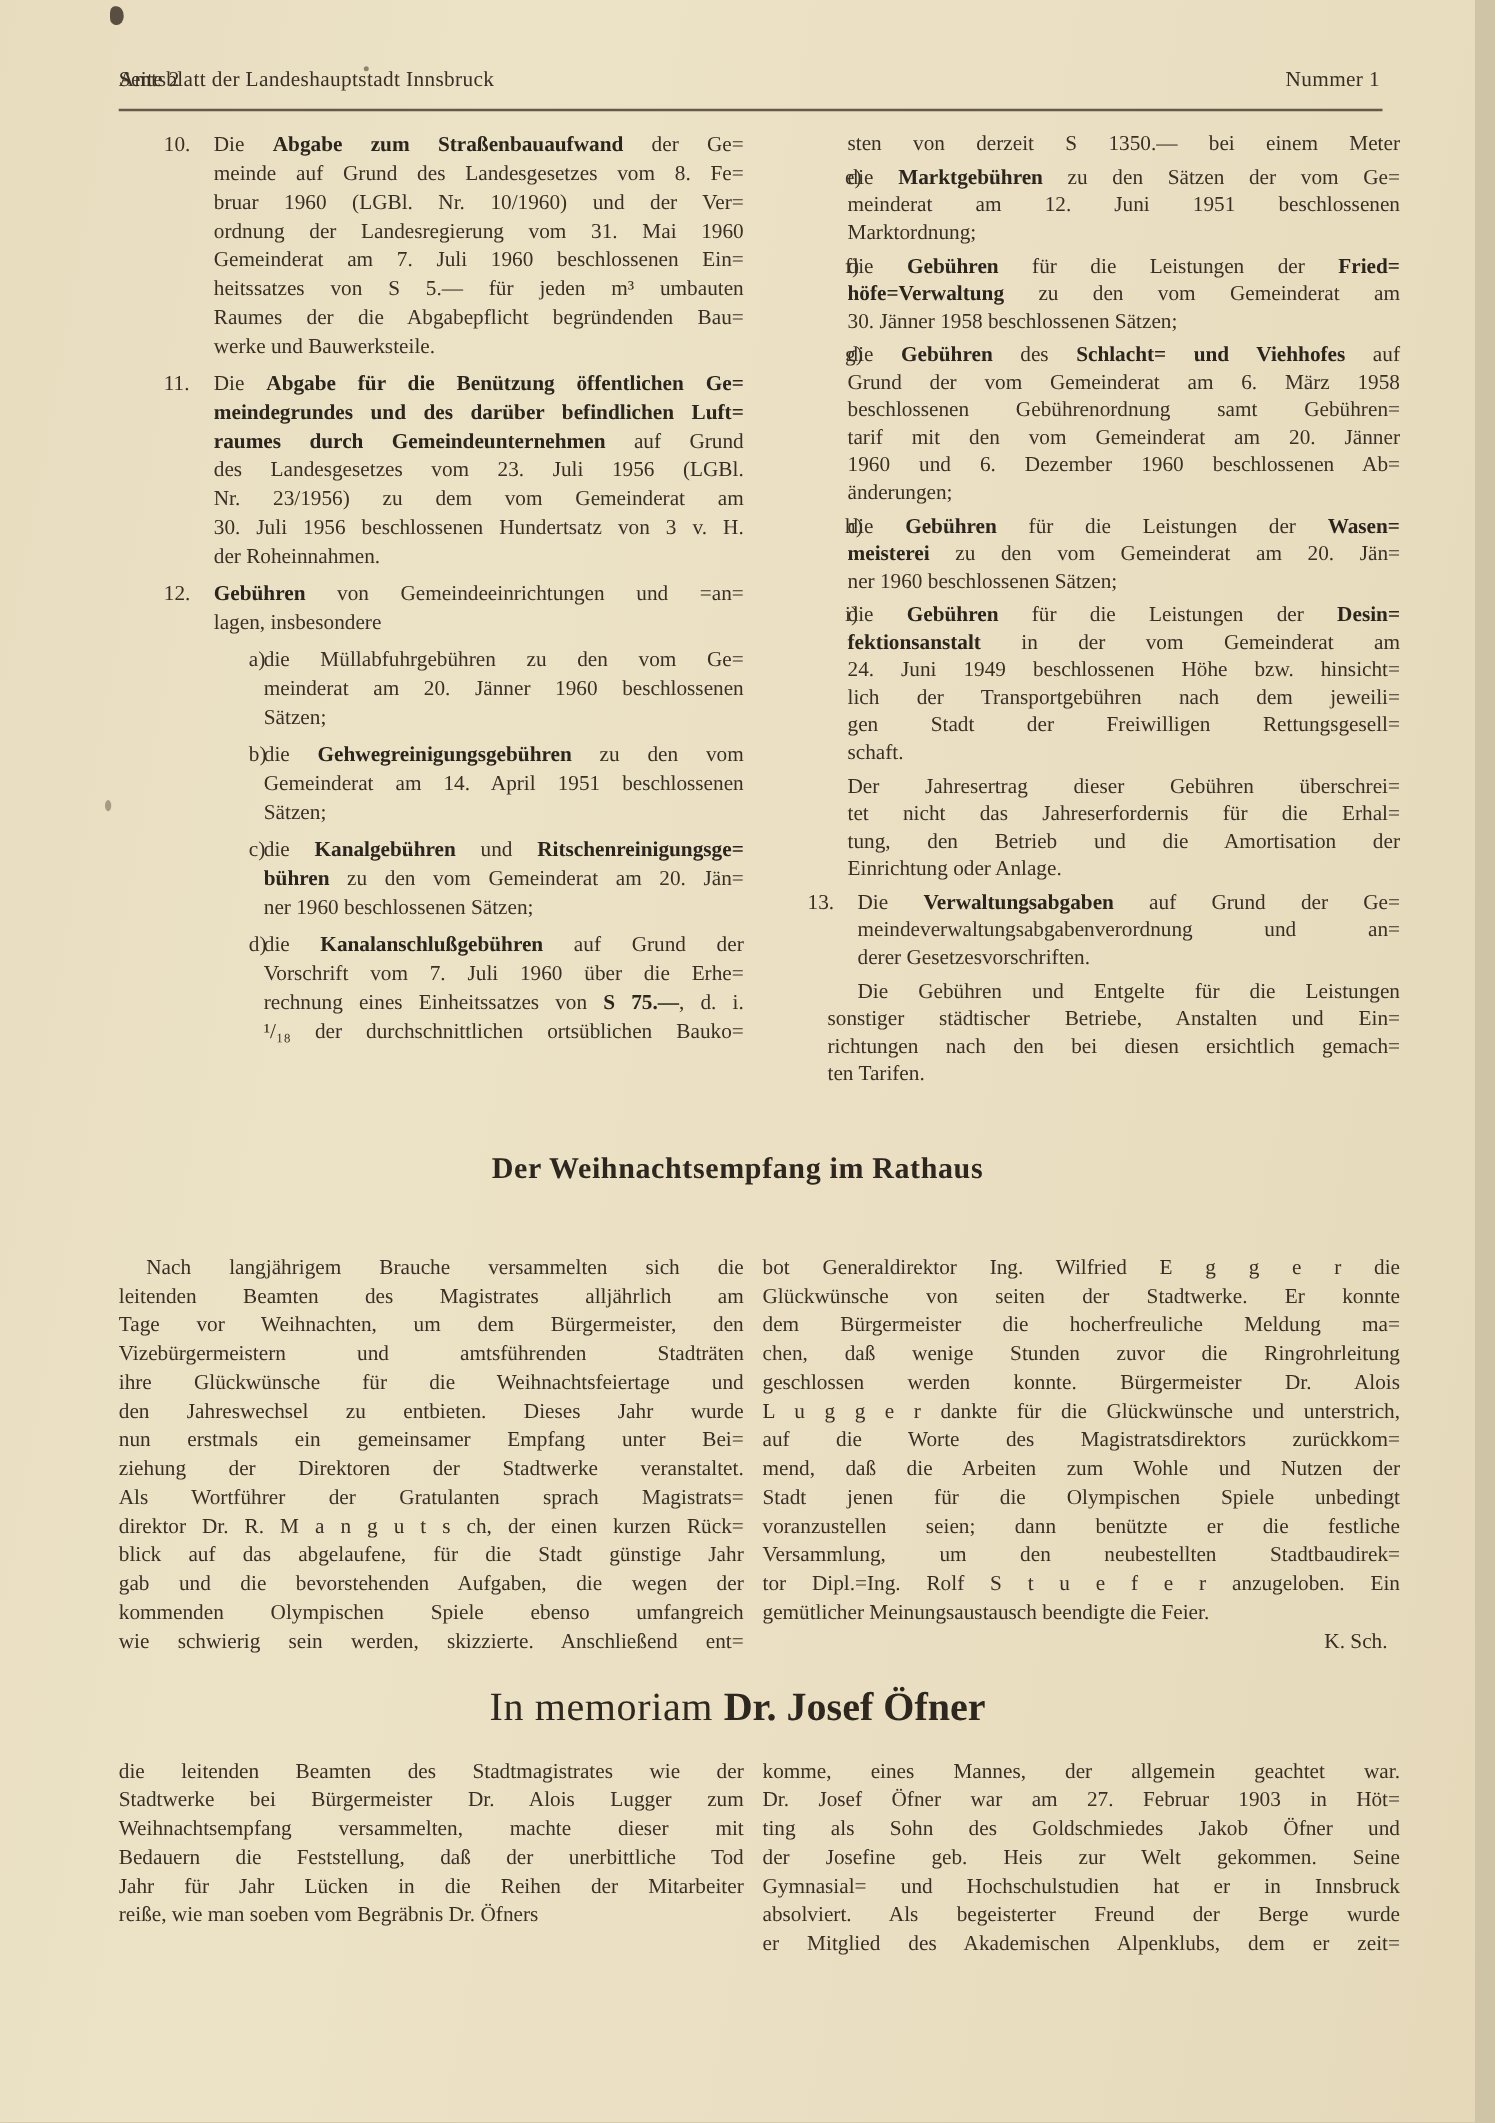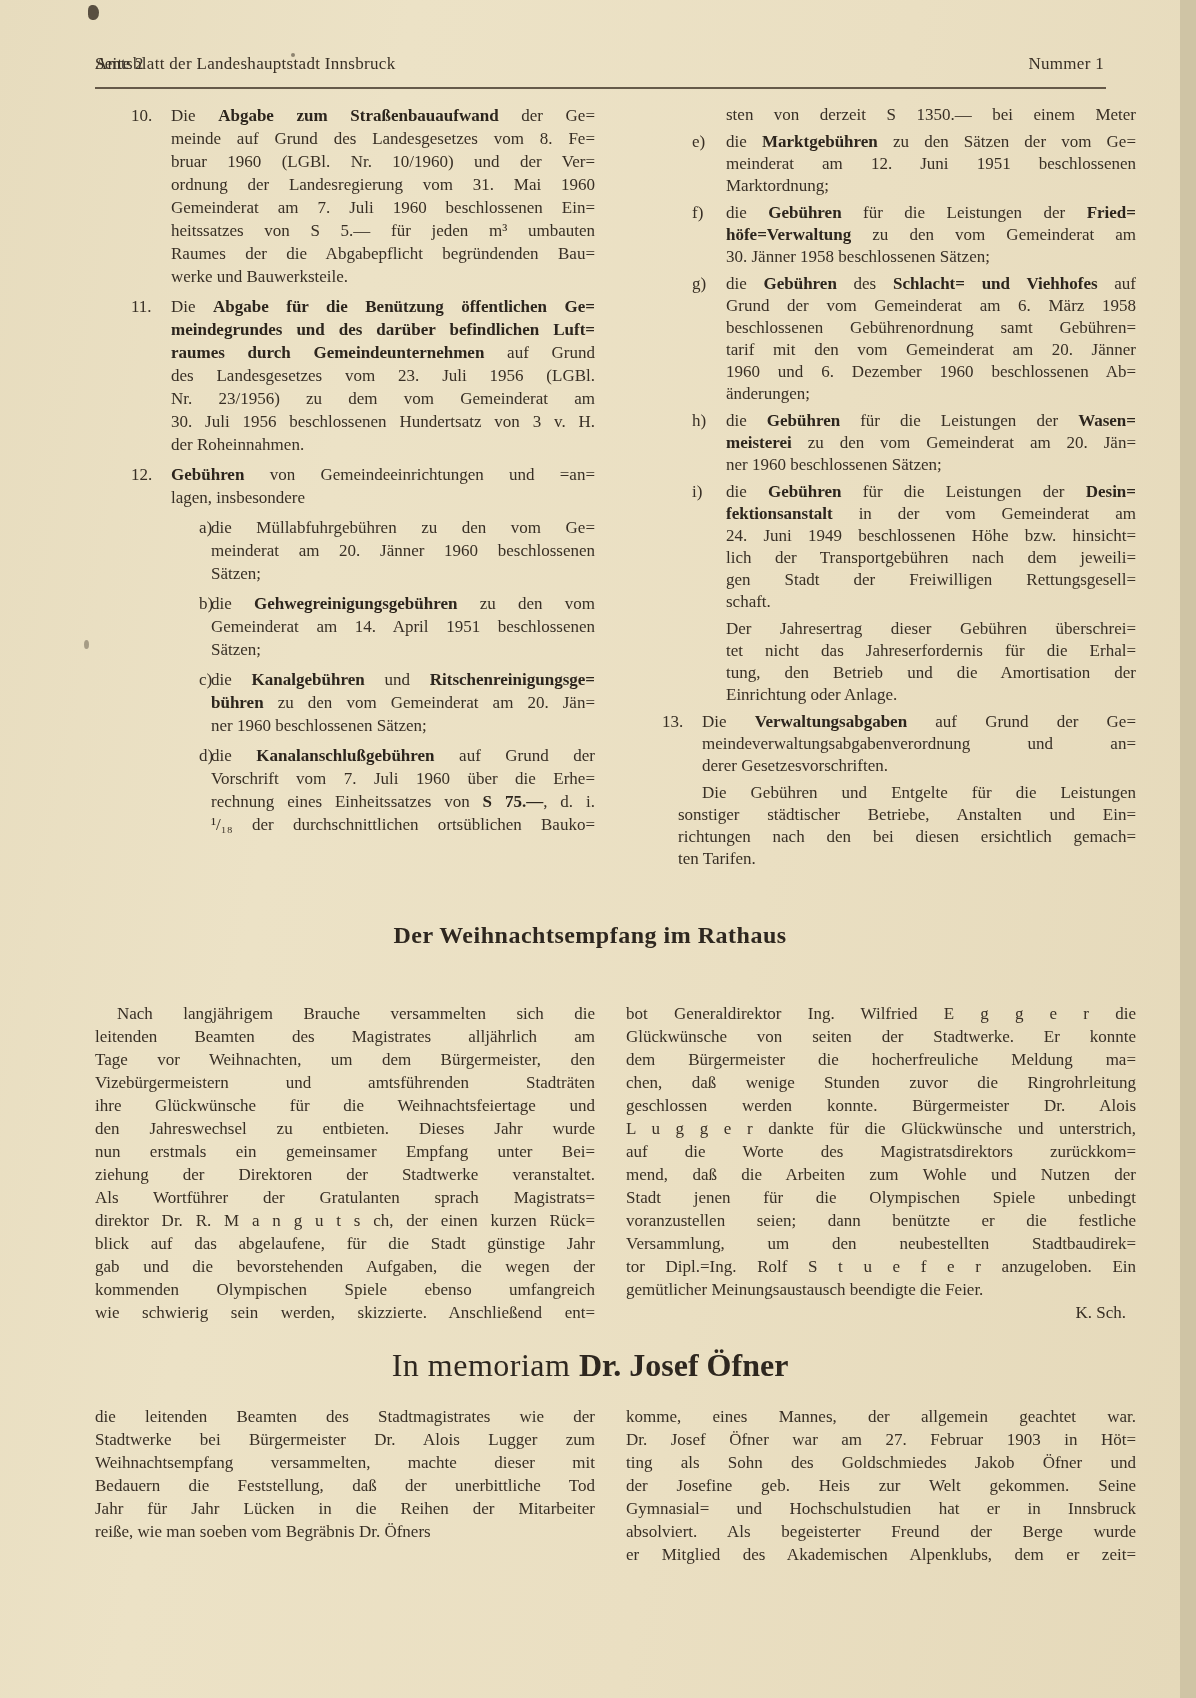--- a/index.html
+++ b/index.html
@@ -11,40 +11,40 @@
     color:#382f25;
   }
   
   .hdr { position:absolute; top:54px; left:95px; right:76px; height:24px; font-size:17px; letter-spacing:.3px; }
   .hdr .hleft  { position:absolute; left:0; top:0; }
   .hdr .hright { position:absolute; right:0; top:0; }
   .hdr .hcenter{ position:absolute; left:0; right:0; top:0; text-align:left; }
   .rule { position:absolute; top:87px; left:95px; right:74px; height:2px; background:#4d4234; opacity:.85; }
 
   
-  .cols { position:absolute; left:95px; display:flex; gap:31px; }
+  .cols { position:absolute; left:95px; display:flex; gap:15px; }
   #taxcols { top:104px; }
   #art1cols { top:1002px; }
   #art2cols { top:1405px; }
   .col { width:500px; font-size:17px; line-height:23px; text-align:justify; }
   .col-b { width:510px; }
   .col.tight { line-height:22px; }
 
   
   .block { position:relative; margin-bottom:7px; }
   .tight .block { margin-bottom:5px; }
   .block .lbl { position:absolute; top:0; }
   .block.item > .lbl { left:36px; }
   .block.item > .txt { margin-left:76px; }
   .block.item-cont > .txt { margin-left:52px; }
   .block.item-cont .ln:first-child { text-indent:24px; }
   .col-a .block.sub > .lbl { left:104px; }
   .col-a .block.sub > .txt, .col-a .block.sub-cont > .txt { margin-left:116px; }
   .col-b .block.sub > .lbl { left:66px; }
-  .col-b .block.sub > .txt, .col-b .block.sub-cont > .txt { margin-left:100px; }
+  .col-b .block.sub > .txt, .col-b .block.sub-cont > .txt { margin-left:68px; }
 
   
   .ln { text-align:justify; text-align-last:justify; }
   .ln.end { text-align-last:auto; }
   .ln.ind { text-indent:22px; }
   .ln b { font-weight:700; color:#2c251d; }
   .sig { text-align:right; padding-right:10px; line-height:23px; }
 
   
   .head { position:absolute; left:0; width:100%; text-align:center; font-weight:700; color:#2e271f; }

